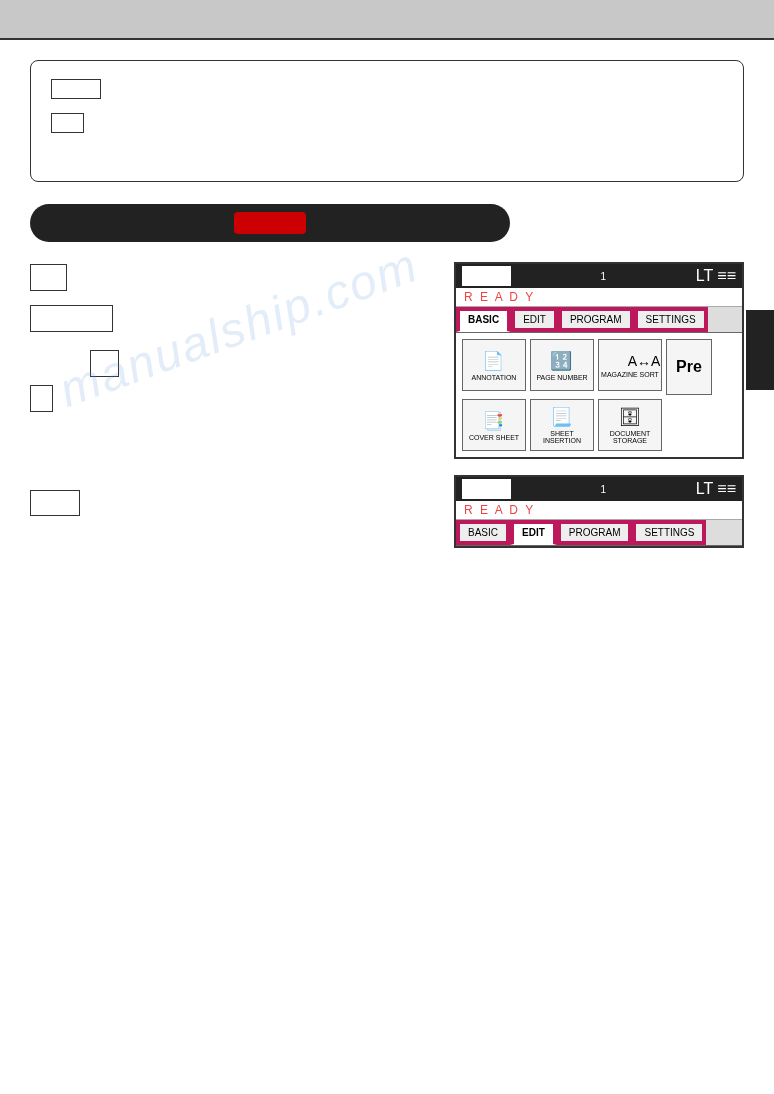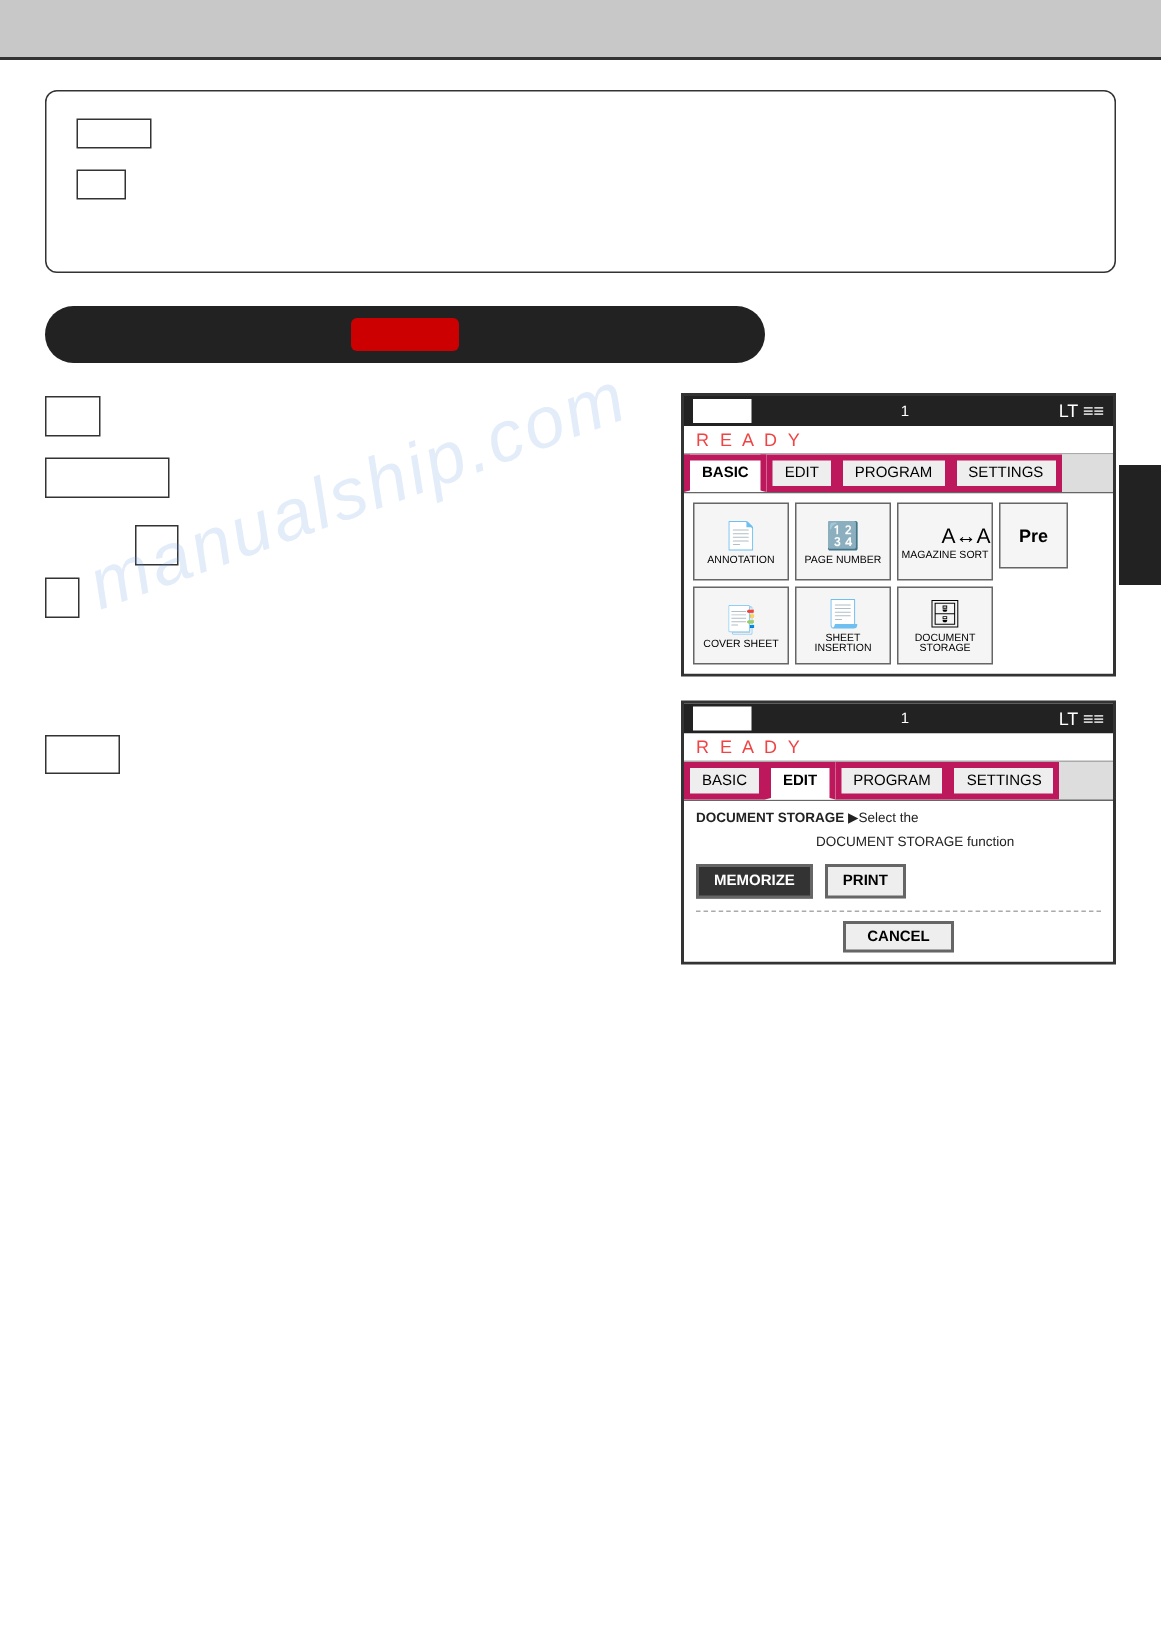--- a/index.html
+++ b/index.html
@@ -209,22 +209,22 @@
       cursor: pointer;
     }
 
     .screen-icon-btn .icon-img {
       font-size: 18px;
       margin-bottom: 2px;
     }
 
     .screen-icon-btn.pre-btn {
       width: 46px;
-      height: 44px;
-      font-size: 12px;
+      height: 56px;
+      font-size: 16px;
       font-weight: bold;
       border: 1px solid #666;
       background: #f5f5f5;
     }
 
     
     .doc-storage-screen {
       border: 2px solid #333;
       background: white;
       width: 290px;
@@ -302,21 +302,21 @@
     .screen-status-bar {
       background: #222;
       display: flex;
       justify-content: space-between;
       align-items: center;
       padding: 2px 6px;
     }
 
     .screen-status-bar span {
       color: white;
-      font-size: 12px;
+      font-size: 16px;
     }
 
     .screen-pct {
       background: white;
       color: #222;
       font-size: 10px;
       padding: 1px 4px;
     }
 
     .screen-lt {
@@ -431,31 +431,17 @@
 
         <div class="screen-ready">R E A D Y</div>
 
         <div class="screen-tabs">
           <div class="screen-tab">BASIC</div>
           <div class="screen-tab active">EDIT</div>
           <div class="screen-tab">PROGRAM</div>
           <div class="screen-tab">SETTINGS</div>
         </div>
 
-        <div class="doc-screen-content">
-          <div class="doc-title-row">
-            <span style="font-weight:bold;">DOCUMENT STORAGE</span>
-            <span>▶Select the</span>
-          </div>
-          <div class="doc-title-row" style="margin-left:80px;">DOCUMENT STORAGE function</div>
-          <div class="doc-buttons">
-            <button class="doc-btn active">MEMORIZE</button>
-            <button class="doc-btn">PRINT</button>
-          </div>
-          <div class="doc-cancel-area">
-            <button class="doc-cancel-btn">CANCEL</button>
-          </div>
-        </div>
       </div>
 
     </div>
   </div>
 </div>
 
 </body></html>

